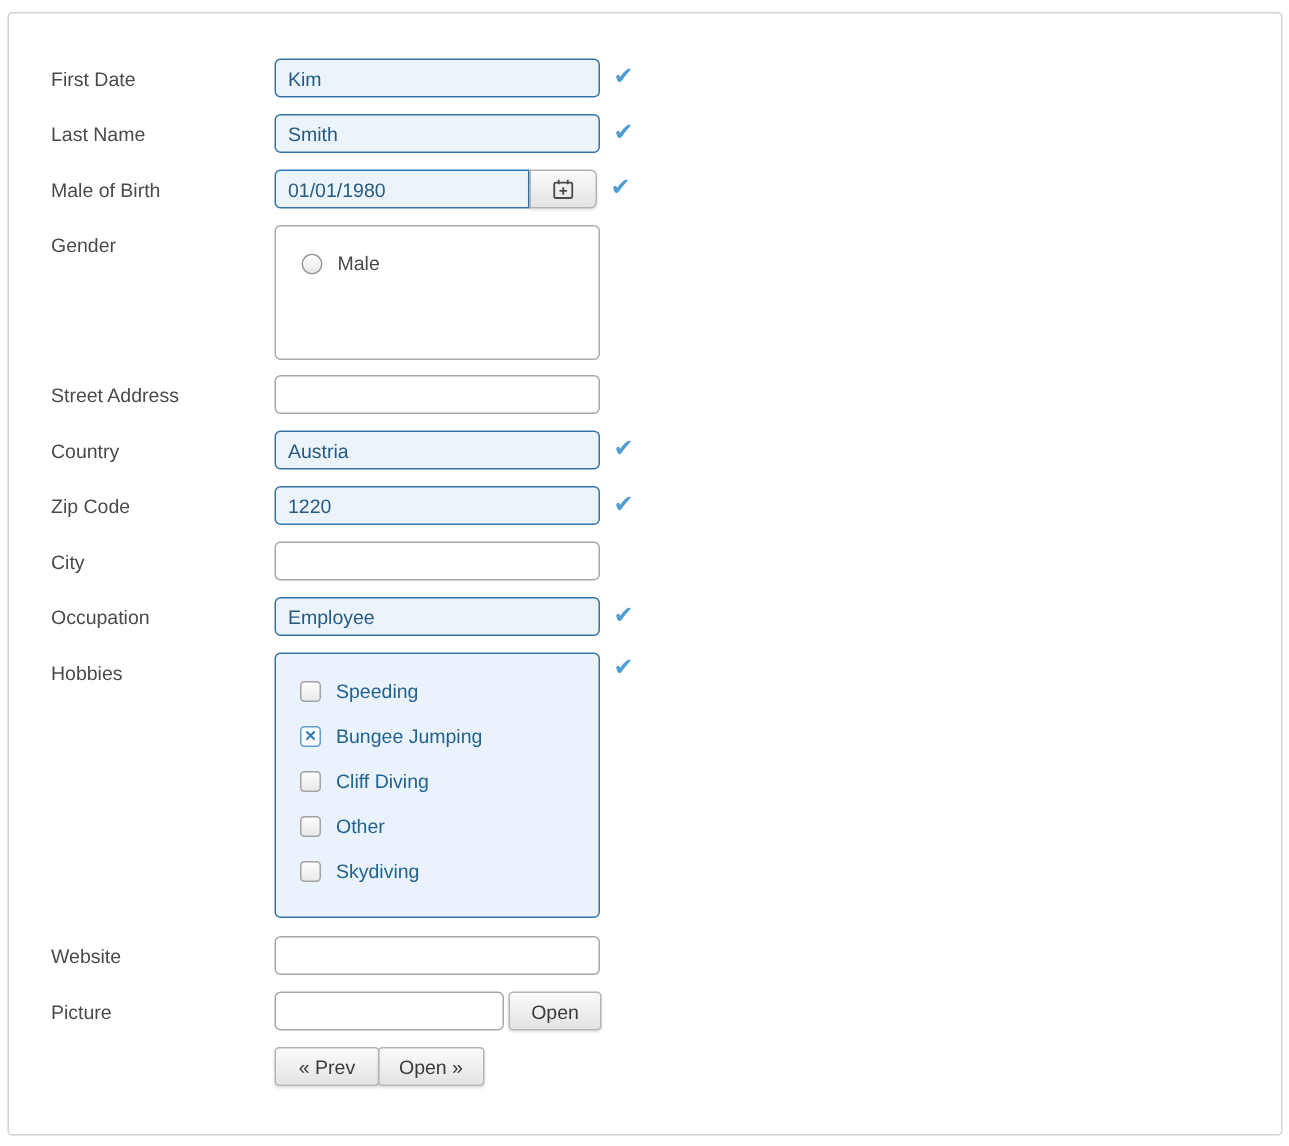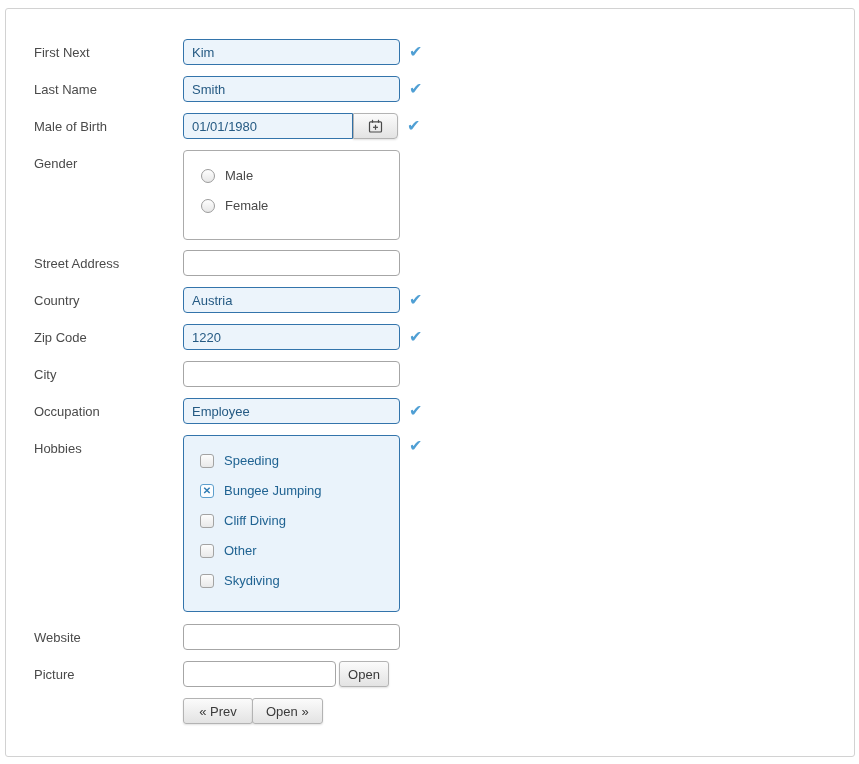--- a/index.html
+++ b/index.html
@@ -71,21 +71,21 @@
     display:flex; align-items:center; justify-content:center;
     font-size:10px; font-weight:bold; color:transparent;
   }
   .cb.checked {
     border-color:#5d9fcd; background:#fbfdff; color:#2f7cb4;
   }
   .hopt-label { font-size:13px; color:#206392; }
   
   .ti.pic { width:153px; }
   .open-btn {
-    width:50px; height:26px; margin-left:3px;
+    width:62px; height:26px; margin-left:3px;
     border:1px solid #b3b3b3; border-radius:3px;
     background:linear-gradient(#fbfbfb,#e3e3e3);
     box-shadow:0 1px 2px rgba(0,0,0,.12);
     font-family:"Liberation Sans", sans-serif;
     font-size:13px; color:#3a3a3a; cursor:pointer;
   }
   
   .nav-row { display:flex; margin-top:0; }
   .nav-btn {
     height:26px; min-width:70px; padding:0 13px;
@@ -98,21 +98,21 @@
   .nav-btn + .nav-btn { margin-left:-1px; }
   .gender-gap { margin-bottom:10px; }
   .hob-gap { margin-bottom:12px; }
 </style>
 </head>
 <body>
 
 <div class="frame">
 
   <div class="frow">
-    <div class="flabel">First Next</div>
+    <div class="flabel">First Date</div>
     <div class="ctl">
       <input class="ti filled" type="text" value="Kim" style="">
       <span class="vcheck">✔</span>
     </div>
   </div>
 
   <div class="frow">
     <div class="flabel">Last Name</div>
     <div class="ctl">
       <input class="ti filled" type="text" value="Smith" style="">
@@ -138,24 +138,20 @@
   </div>
 
   <div class="frow gender-gap">
     <div class="flabel">Gender</div>
     <div class="ctl">
       <div class="gbox">
         <div class="opt-row">
           <span class="radio"></span>
           <span class="opt-label">Male</span>
         </div>
-        <div class="opt-row">
-          <span class="radio"></span>
-          <span class="opt-label">Female</span>
-        </div>
       </div>
     </div>
   </div>
 
   <div class="frow">
     <div class="flabel">Street Address</div>
     <div class="ctl">
       <input class="ti" type="text" value="" style="">
     </div>
   </div>

